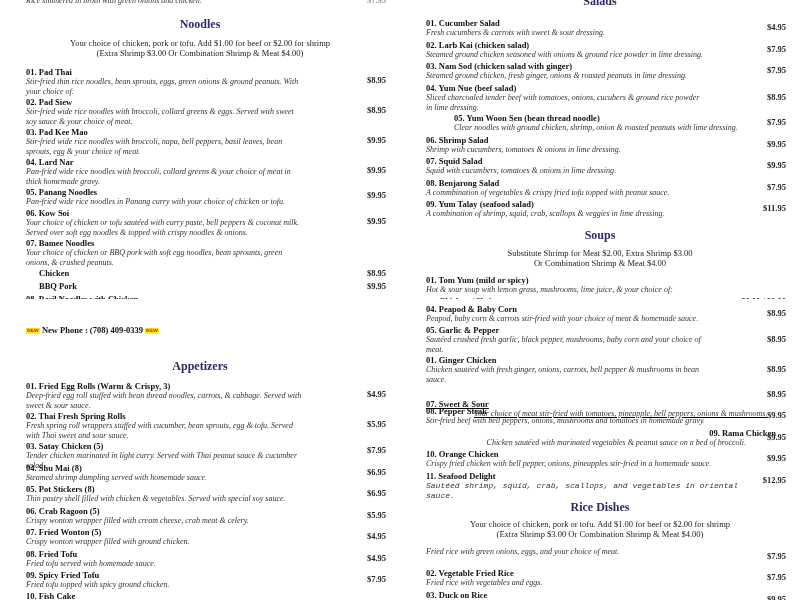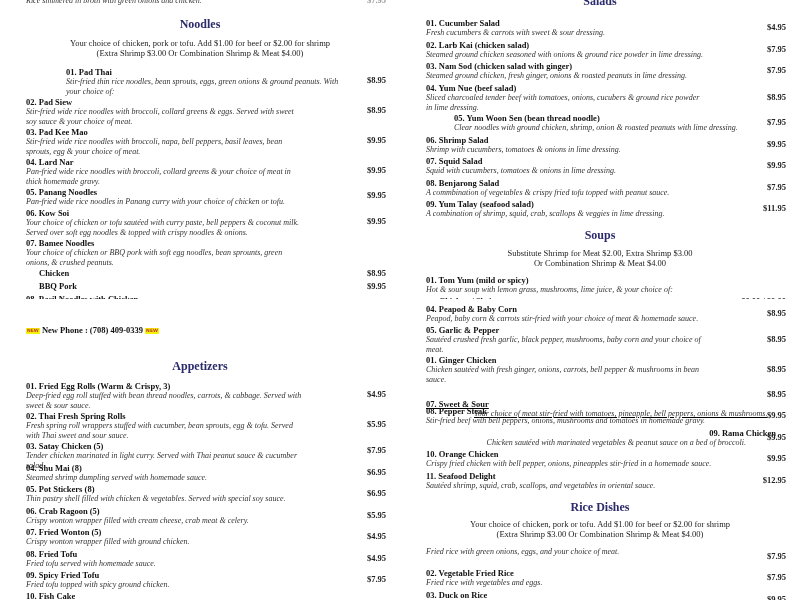--- a/index.html
+++ b/index.html
@@ -42,21 +42,21 @@
     <div class="desc">Rice simmered in broth with green onions and chicken.</div>
   </div>
   <div class="price clipped" style="top:-5px;">$7.95</div>
 
   <div class="heading" style="top:17px;">Noodles</div>
   <div class="note" style="top:38px;">
     <div>Your choice of chicken, pork or tofu.  Add $1.00 for beef or $2.00 for shrimp</div>
     <div>(Extra Shrimp $3.00 Or Combination Shrimp &amp; Meat $4.00)</div>
   </div>
 
-  <div class="item" style="top:67px;margin-left:40px;">
+  <div class="item" style="top:67px;">
     <div class="name">01. Pad Thai</div>
     <div class="desc">Stir-fried thin rice noodles, bean sprouts, eggs, green onions &amp; ground peanuts. With your choice of:</div>
   </div>
   <div class="price" style="top:75px;">$8.95</div>
 
   <div class="item" style="top:97px;">
     <div class="name">02. Pad Siew</div>
     <div class="desc">Stir-fried wide rice noodles with broccoli, collard greens &amp; eggs. Served with sweet soy sauce &amp; your choice of meat.</div>
   </div>
   <div class="price" style="top:105px;">$8.95</div>
@@ -276,21 +276,21 @@
   <div class="price" style="top:432px;">$9.95</div>
 
   <div class="item" style="top:449px;">
     <div class="name">10. Orange Chicken</div>
     <div class="desc" style="width:320px;">Crispy fried chicken with bell pepper, onions, pineapples stir-fried in a homemade sauce.</div>
   </div>
   <div class="price" style="top:453px;">$9.95</div>
 
   <div class="item" style="top:471px;">
     <div class="name">11. Seafood Delight</div>
-    <div class="desc" style="width:320px;">Sautéed shrimp, squid, crab, scallops, and vegetables in oriental sauce.</div>
+    <div class="desc" style="width:320px;font-family:Liberation Mono, monospace;">Sautéed shrimp, squid, crab, scallops, and vegetables in oriental sauce.</div>
   </div>
   <div class="price" style="top:475px;">$12.95</div>
 
   <div class="heading" style="top:500px;">Rice Dishes</div>
   <div class="note" style="top:519px;">
     <div>Your choice of chicken, pork or tofu.  Add $1.00 for beef or $2.00 for shrimp</div>
     <div>(Extra Shrimp $3.00 Or Combination Shrimp &amp; Meat $4.00)</div>
   </div>
 
   <div class="item" style="top:547px;">

